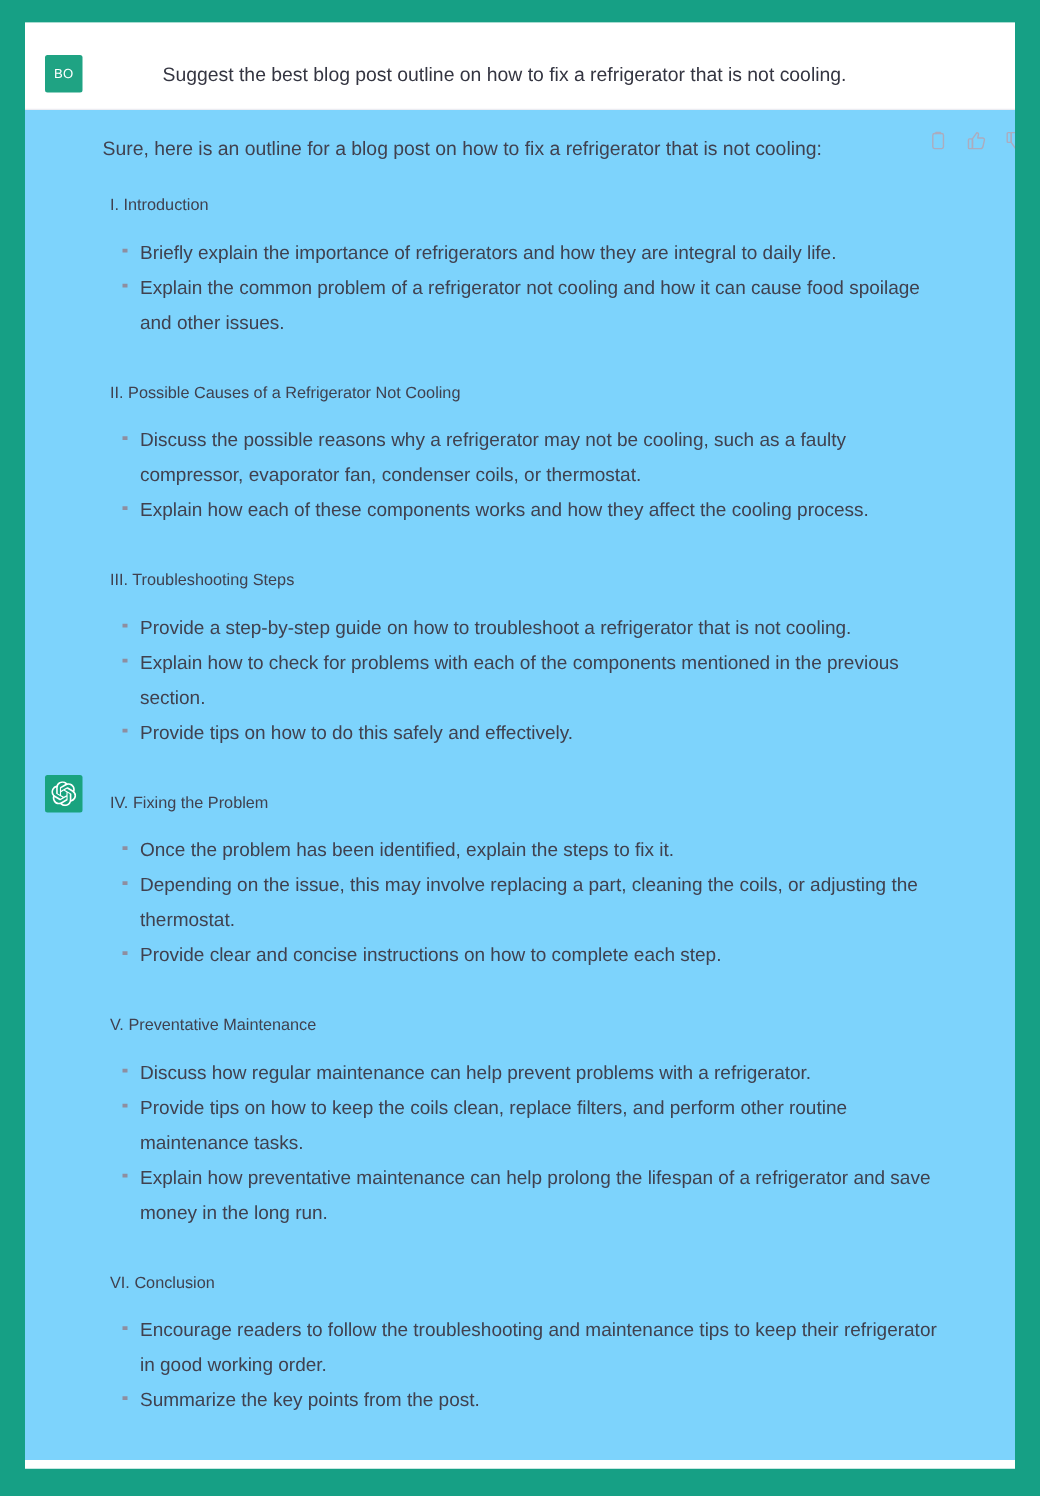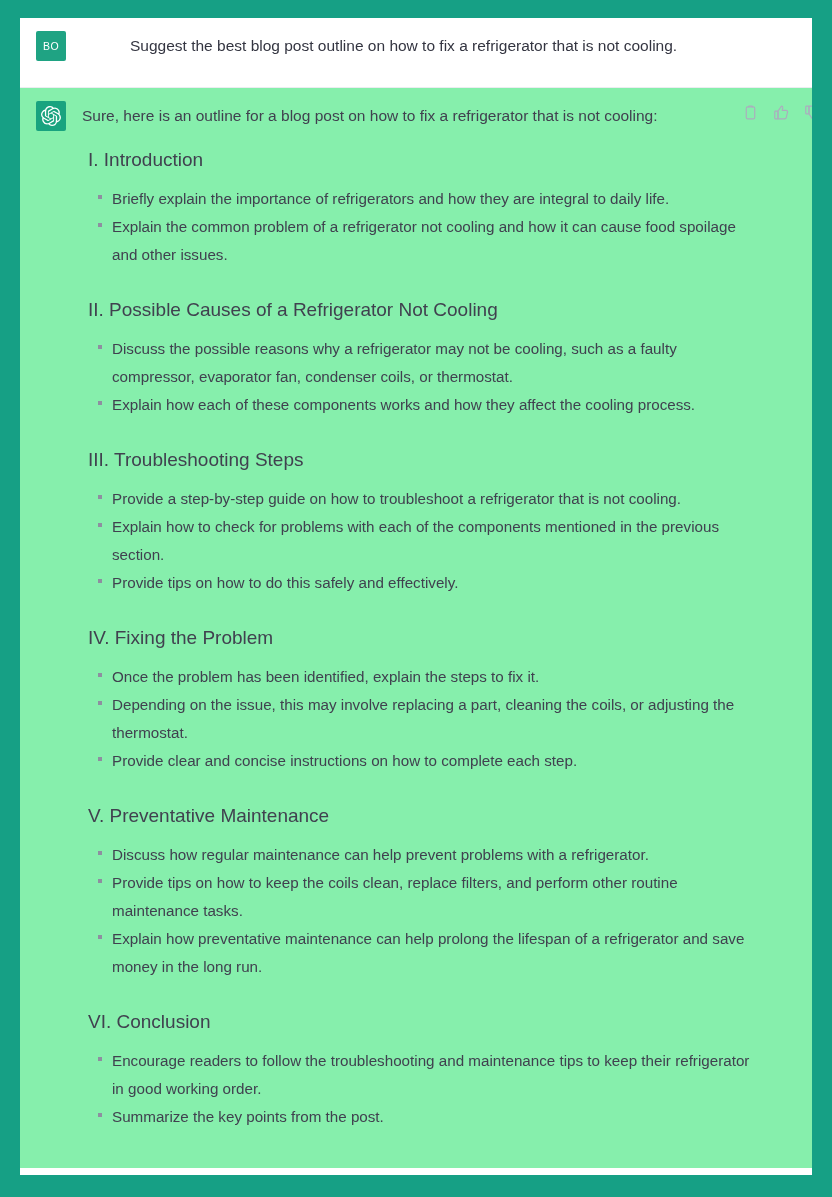--- a/index.html
+++ b/index.html
@@ -21,32 +21,32 @@
     top: 18px;
     width: 792px;
     height: 1157px;
     background: #ffffff;
     overflow: hidden;
   }
 
   
   .msg-row {
     display: flex;
-    align-items: flex-start;
+    align-items: center;
     box-sizing: border-box;
     position: relative;
   }
   .msg-row.user {
     background: #ffffff;
     padding: 13px 0 0 0;
     height: 70px;
     border-bottom: 1px solid #ececf1;
   }
   .msg-row.assistant {
-    background: #86efac;
+    background: #7dd3fc;
     padding: 13px 0 0 0;
     min-height: 1080px;
   }
 
   .avatar-col {
     width: 62px;
     flex: 0 0 62px;
     display: flex;
     justify-content: center;
     padding-top: 0px;
@@ -95,21 +95,21 @@
     line-height: 22px;
     color: #40414f;
     padding-top: 4px;
     margin-bottom: 22px;
   }
 
   .section {
     margin-bottom: 6px;
   }
   .section-heading {
-    font-size: 19px;
+    font-size: 13px;
     line-height: 22px;
     color: #40414f;
     margin: 0 0 14px 6px;
   }
   .bullet-list {
     list-style: none;
     margin: 0 0 30px 0;
     padding: 0;
   }
   .bullet-list li {

